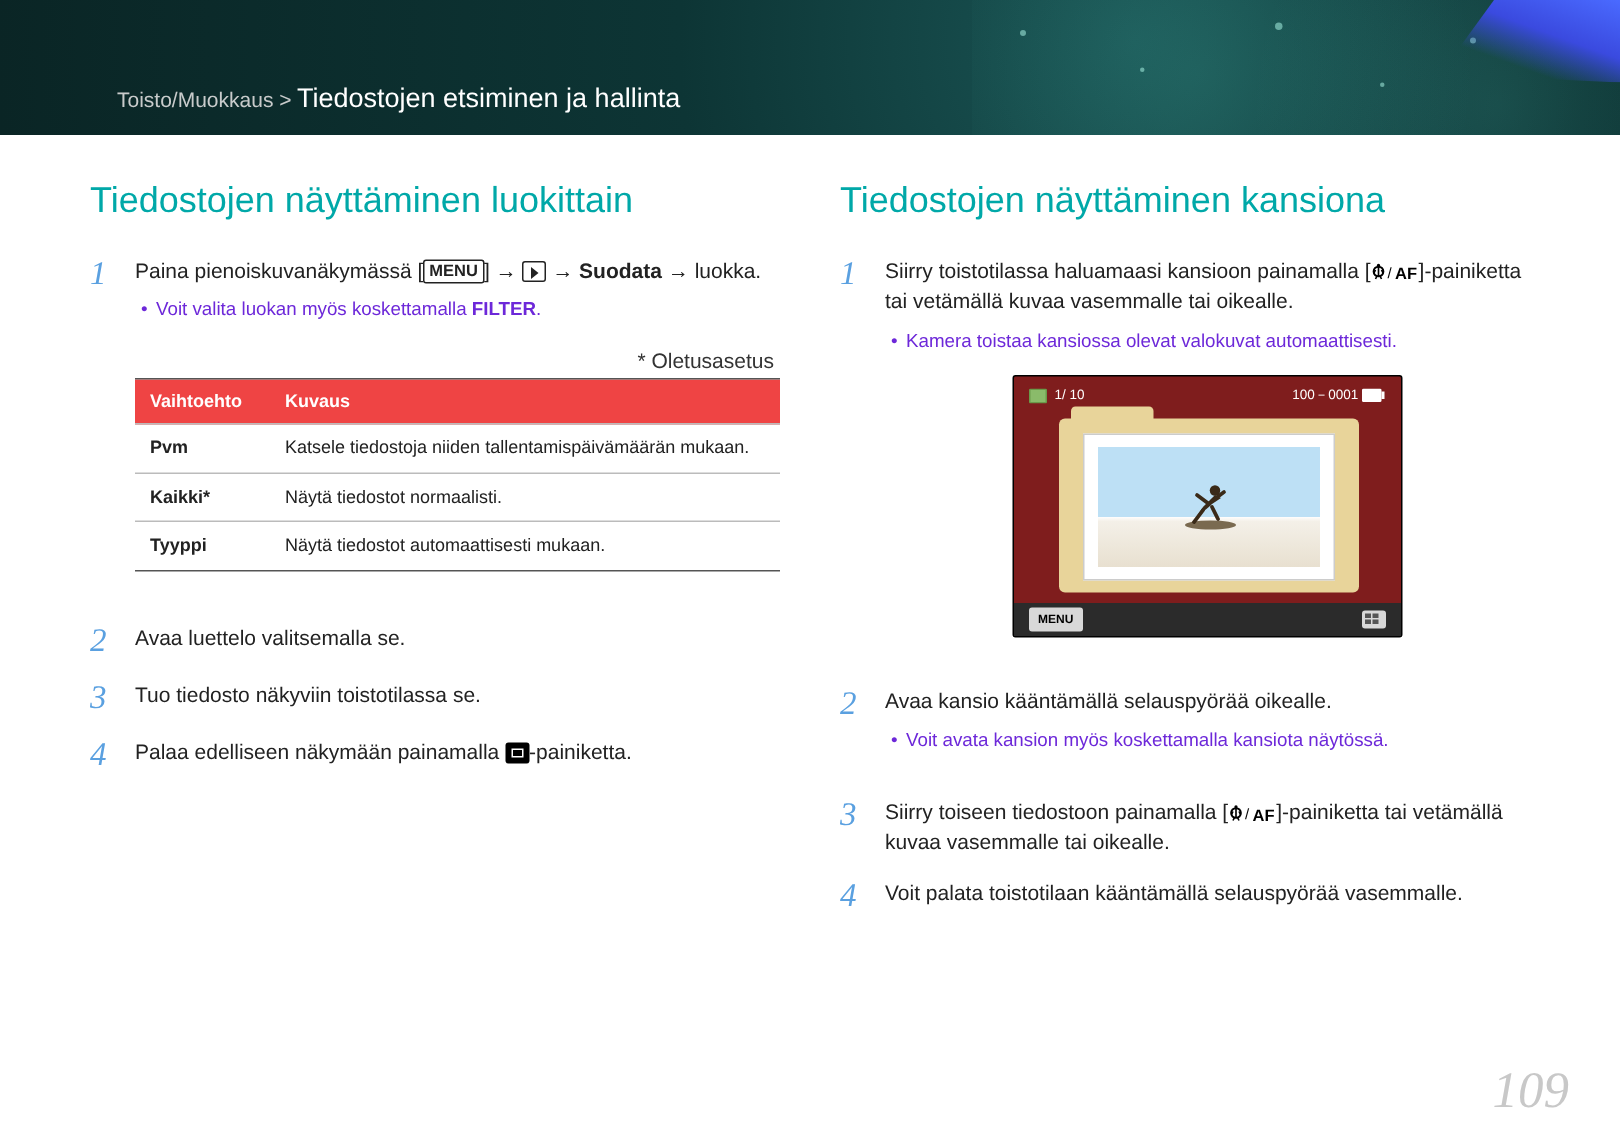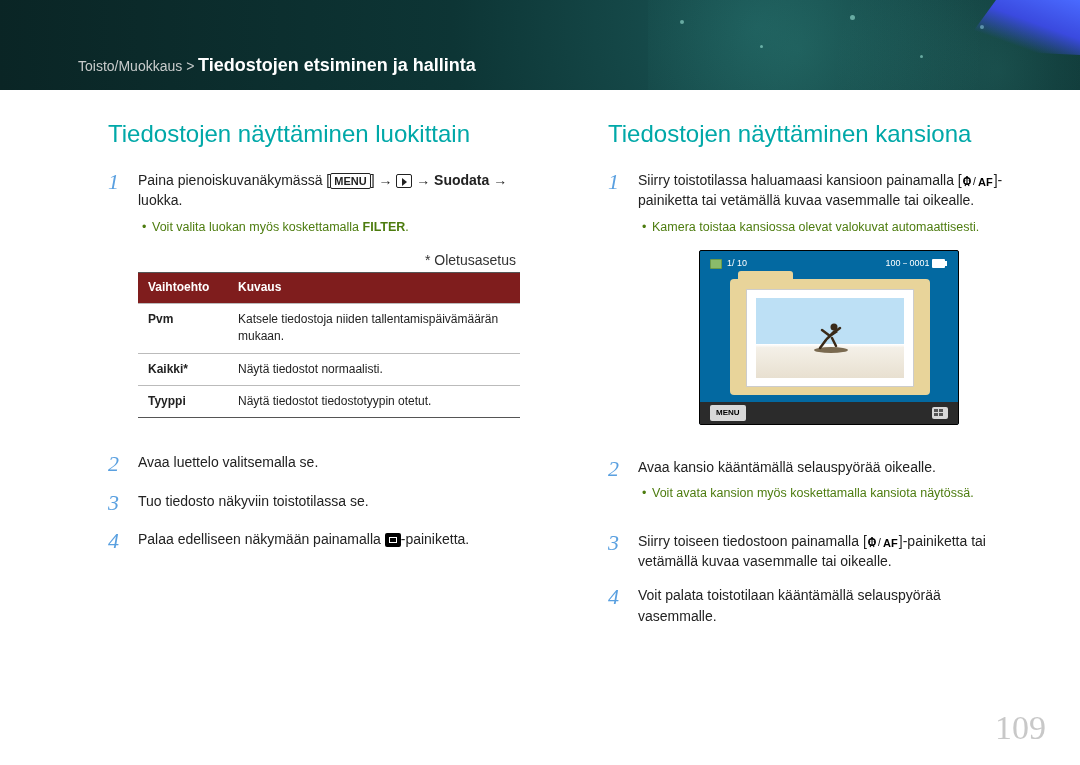--- a/index.html
+++ b/index.html
@@ -32,25 +32,25 @@
   .blue-corner {
     position:absolute; right:0; top:0; width:120px; height:55px;
     background: linear-gradient(200deg, #4a6aff 0%, #3a4adf 40%, transparent 70%);
     clip-path: polygon(30% 0, 100% 0, 100% 100%, 0 90%);
     border-bottom-left-radius: 60px;
   }
   .breadcrumb {
     position:absolute; left:78px; top:55px; color:#fff; font-size:13px;
   }
   .breadcrumb .small { font-size:14px; opacity:0.9; color:#ddd; }
-  .breadcrumb .big { font-size:18px; font-weight:700; }
+  .breadcrumb .big { font-size:18px; font-weight:400; }
   .page {
     display:flex; padding: 30px 60px 0 60px; gap:40px;
   }
-  .col { flex:1; min-width:0;margin-left:48px; }
+  .col { flex:1; min-width:0; }
   h2 {
     color:#00a8a8; font-weight:400; font-size:24px; margin-bottom:22px;
   }
   .step { display:flex; gap:12px; margin-bottom:14px; }
   .step-num {
     color:#5aa0e0; font-size:22px; font-weight:300; font-style:italic;
     font-family: Georgia, serif; min-width:18px; line-height:1.1;
   }
   .step-body { font-size:14px; color:#222; line-height:1.45; flex:1; }
   .step-body b { font-weight:700; }
@@ -70,34 +70,34 @@
   .icon-black {
     display:inline-block; width:16px; height:14px; background:#000; border-radius:2px;
     vertical-align:middle; position:relative;
   }
   .icon-black::after{
     content:""; position:absolute; left:4px; top:4px; width:8px; height:6px;
     border:1px solid #fff; box-sizing:border-box;
   }
   .af-icon svg { vertical-align:-2px; }
   .bullet-list { margin:8px 0 14px 0; }
-  .bullet { font-size:12.5px; color:#4d7c0f; padding-left:14px; position:relative; line-height:1.4; margin-bottom:4px; }
+  .bullet { font-size:12.5px; color:#6d28d9; padding-left:14px; position:relative; line-height:1.4; margin-bottom:4px; }
   .bullet::before { content:"•"; position:absolute; left:4px; }
   .footnote { font-size:14px; color:#333; text-align:right; margin:4px 4px 2px 0; }
   table {
     width:100%; border-collapse:collapse; font-size:12px; margin-bottom:20px;
     border-top:1px solid #555; border-bottom:1px solid #555;
   }
   thead th {
-    background:#7f1d1d; color:#fff; text-align:left; padding:6px 10px; font-weight:700; font-size:12px;
+    background:#ef4444; color:#fff; text-align:left; padding:6px 10px; font-weight:700; font-size:12px;
   }
   tbody td { padding:7px 10px; border-top:1px solid #bbb; vertical-align:top; }
   tbody td:first-child { font-weight:700; width:90px; }
   .preview {
-    width:260px; height:175px; background:#0369a1; border-radius:2px;
+    width:260px; height:175px; background:#7f1d1d; border-radius:2px;
     margin:14px auto 18px auto; position:relative; border:1px solid #000;text-decoration:underline;
   }
   .preview-top { position:absolute; top:6px; left:10px; right:10px; display:flex; justify-content:space-between; align-items:center; color:#fff; font-size:9px; }
   .preview-top svg { vertical-align:middle; }
   .folder {
     position:absolute; left:30px; top:28px; width:200px; height:120px;
   }
   .folder-back {
     position:absolute; left:0; top:0; width:200px; height:116px;
     background:#e8d49a; border-radius:4px;
@@ -130,21 +130,21 @@
   .grid-btn::before{
     content:""; position:absolute; inset:2px;
     background:
       linear-gradient(#555,#555) 0 0/4px 3px no-repeat,
       linear-gradient(#555,#555) 5px 0/4px 3px no-repeat,
       linear-gradient(#555,#555) 0 4px/4px 3px no-repeat,
       linear-gradient(#555,#555) 5px 4px/4px 3px no-repeat;
   }
   .page-number {
     position:absolute; right:34px; bottom:18px;
-    font-family: Georgia, 'Times New Roman', serif; 
+    font-family: Georgia, 'Times New Roman', serif; font-style:italic;
     font-size:34px; color:#c8c8c8; font-weight:400;
   }
 </style>
 </head>
 <body>
 
 <div class="header-band">
   <span class="header-dot d1"></span>
     <span class="header-dot d2"></span>
   <span class="header-dot d3"></span>
@@ -183,21 +183,21 @@
             <tr>
                 <td>Pvm</td>
                 <td>Katsele tiedostoja niiden tallentamispäivämäärän mukaan.</td>
               </tr>
             <tr>
                 <td>Kaikki*</td>
                 <td>Näytä tiedostot normaalisti.</td>
               </tr>
             <tr>
                 <td>Tyyppi</td>
-                <td>Näytä tiedostot tiedostotyypin otetut.</td>
+                <td>Näytä tiedostot automaattisesti mukaan.</td>
               </tr>
           </tbody>
         </table>
       </div>
     </div>
 
     <div class="step">
       <div class="step-num">2</div>
       <div class="step-body">Avaa luettelo valitsemalla se.</div>
     </div>

